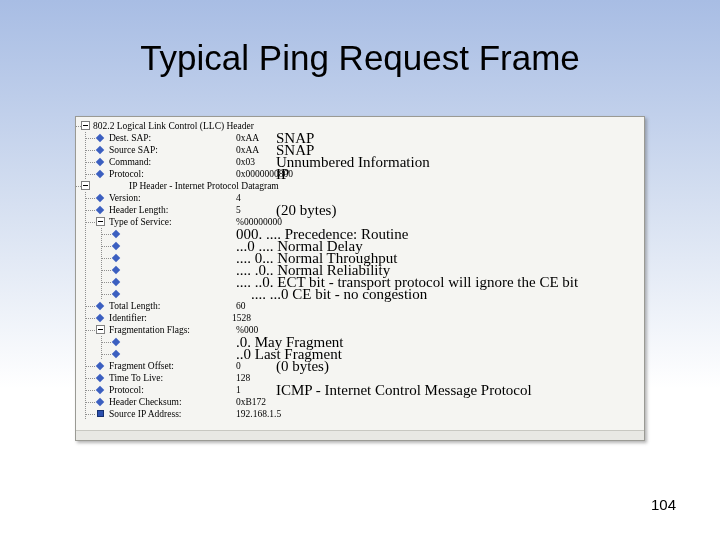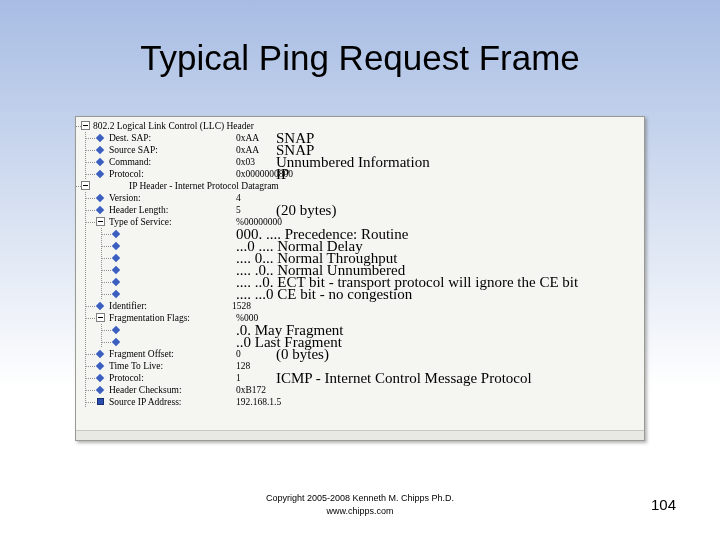--- a/index.html
+++ b/index.html
@@ -256,35 +256,42 @@
           <span class="vline" style="left: 25px;"></span>
           <span class="hline" style="left: 26px; width: 10px;"></span>
           <span class="bullet" style="left: 37px;"></span>
           <span class="desc" style="left: 160px;">.... 0... Normal Throughput</span>
         </div>
         <div class="row">
           <span class="vline" style="left: 9px;"></span>
           <span class="vline" style="left: 25px;"></span>
           <span class="hline" style="left: 26px; width: 10px;"></span>
           <span class="bullet" style="left: 37px;"></span>
-          <span class="desc" style="left: 160px;">.... .0.. Normal Unnumbered</span>
+          <span class="desc" style="left: 160px;">.... .0.. Normal Reliability</span>
         </div>
         <div class="row">
           <span class="vline" style="left: 9px;"></span>
           <span class="vline" style="left: 25px;"></span>
           <span class="hline" style="left: 26px; width: 10px;"></span>
           <span class="bullet" style="left: 37px;"></span>
           <span class="desc" style="left: 160px;">.... ..0. ECT bit - transport protocol will ignore the CE bit</span>
         </div>
         <div class="row">
           <span class="vline" style="left: 9px;"></span>
           <span class="vline" style="left: 25px;"></span>
           <span class="hline" style="left: 26px; width: 10px;"></span>
           <span class="bullet" style="left: 37px;"></span>
-          <span class="desc" style="left: 160px;">.... ...0 CE bit - no congestion</span>
+          <span class="desc" style="left: 175px;">.... ...0 CE bit - no congestion</span>
+        </div>
+        <div class="row">
+          <span class="vline" style="left: 9px;"></span>
+          <span class="hline" style="left: 10px; width: 10px;"></span>
+          <span class="bullet" style="left: 21px;"></span>
+          <span class="lbl" style="left: 33px;">Total Length:</span>
+          <span class="val" style="left: 160px;">60</span>
         </div>
         <div class="row">
           <span class="vline" style="left: 9px;"></span>
           <span class="hline" style="left: 10px; width: 10px;"></span>
           <span class="bullet" style="left: 21px;"></span>
           <span class="lbl" style="left: 33px;">Identifier:</span>
           <span class="val" style="left: 156px; text-align: center;">1528</span>
         </div>
         <div class="row">
           <span class="vline" style="left: 9px;"></span>
@@ -341,19 +348,15 @@
           <span class="vline" style="left: 9px;"></span>
           <span class="hline" style="left: 10px; width: 10px;"></span>
           <span class="bullet sq" style="left: 21px;"></span>
           <span class="lbl" style="left: 33px;">Source IP Address:</span>
           <span class="val" style="left: 160px;">192.168.1.5</span>
         </div>
       </div>
     <div class="scrollbar-h"></div>
   </div>
 
-  <div class="footer">
-    <div>Copyright 2005-2008 Kenneth M. Chipps Ph.D.</div>
-    <div>www.chipps.com</div>
-  </div>
 
   <div class="pagenum">104</div>
 </div>
 
 </body></html>

